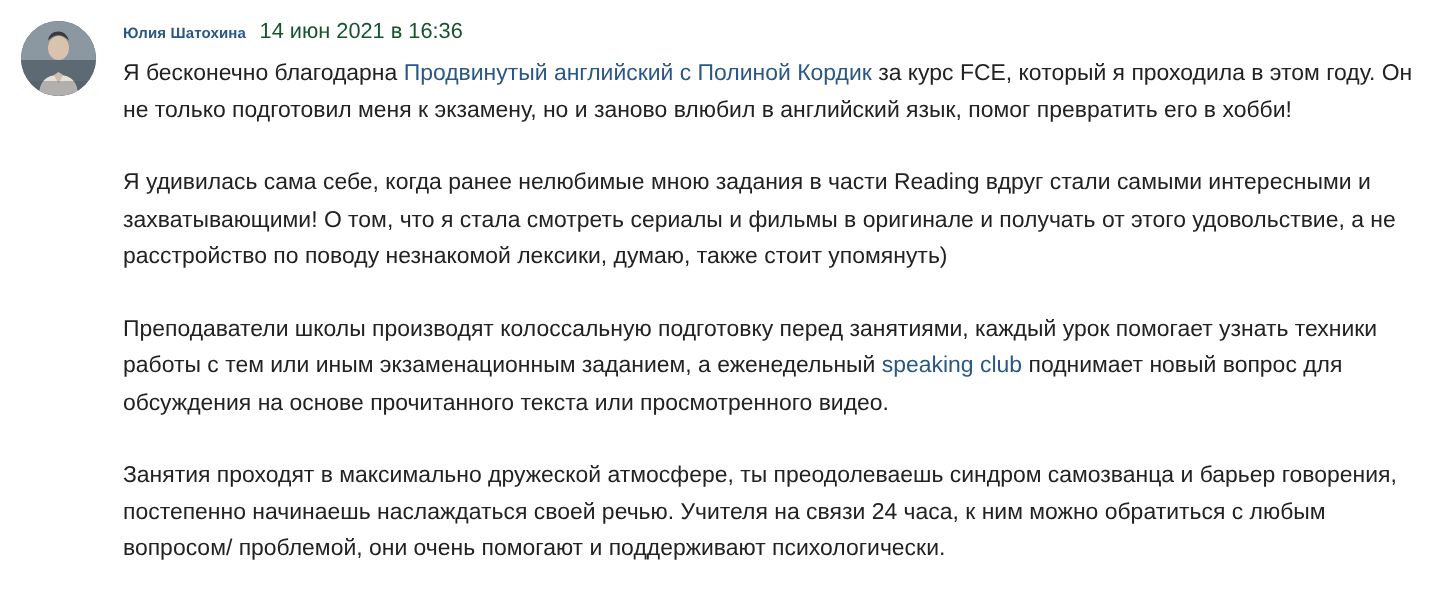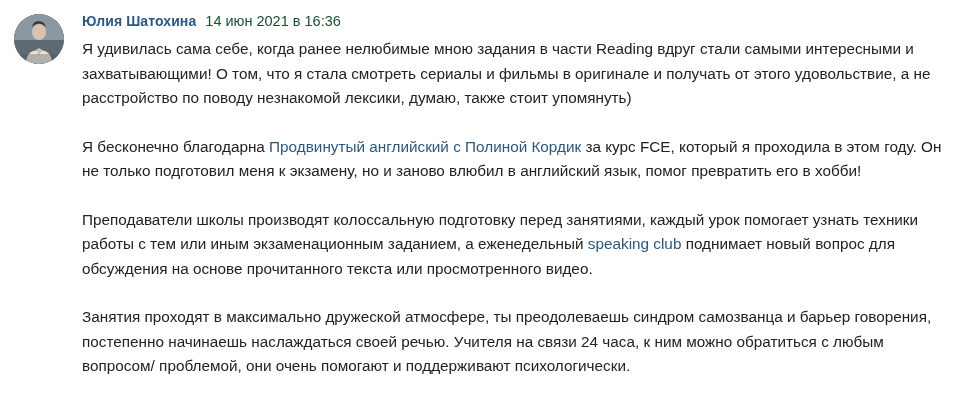--- a/index.html
+++ b/index.html
@@ -44,21 +44,21 @@
     padding-top: 1px;
   }
   .header-line {
     display: flex;
     align-items: baseline;
     margin-bottom: 8px;
     white-space: nowrap;
   }
   .author {
     color: #2a5885;
-    font-size: 14px;
+    font-size: 10px;
     font-weight: bold;
     letter-spacing: 0.1px;
   }
   .timestamp {
     color: #14532d;
     font-size: 14.5px;
     margin-left: 9px;
   }
   .post-text {
     color: #222222;
@@ -105,25 +105,25 @@
   <div class="content">
 
     <div class="header-line">
       <span class="author">Юлия Шатохина</span>
       <span class="timestamp">14 июн 2021 в 16:36</span>
     </div>
 
     <div class="post-text">
 
       <p>
-        <span>Я удивилась сама себе, когда ранее нелюбимые мною задания в части Reading вдруг стали самыми интересными и захватывающими! О том, что я стала смотреть сериалы и фильмы в оригинале и получать от этого удовольствие, а не расстройство по поводу незнакомой лексики, думаю, также стоит упомянуть)</span>
+        <span>Я бесконечно благодарна </span><a class="inline-link">Продвинутый английский с Полиной Кордик</a><span> за курс FCE, который я проходила в этом году. Он не только подготовил меня к экзамену, но и заново влюбил в английский язык, помог превратить его в хобби!</span>
       </p>
 
       <p>
-        <span>Я бесконечно благодарна </span><a class="inline-link">Продвинутый английский с Полиной Кордик</a><span> за курс FCE, который я проходила в этом году. Он не только подготовил меня к экзамену, но и заново влюбил в английский язык, помог превратить его в хобби!</span>
+        <span>Я удивилась сама себе, когда ранее нелюбимые мною задания в части Reading вдруг стали самыми интересными и захватывающими! О том, что я стала смотреть сериалы и фильмы в оригинале и получать от этого удовольствие, а не расстройство по поводу незнакомой лексики, думаю, также стоит упомянуть)</span>
       </p>
 
       <p>
         <span>Преподаватели школы производят колоссальную подготовку перед занятиями, каждый урок помогает узнать техники работы с тем или иным экзаменационным заданием, а еженедельный </span><a class="inline-link">speaking club</a><span> поднимает новый вопрос для обсуждения на основе прочитанного текста или просмотренного видео.</span>
       </p>
 
       <p>
         <span>Занятия проходят в максимально дружеской атмосфере, ты преодолеваешь синдром самозванца и барьер говорения, постепенно начинаешь наслаждаться своей речью. Учителя на связи 24 часа, к ним можно обратиться с любым вопросом/ проблемой, они очень помогают и поддерживают психологически.</span>
       </p>
 

